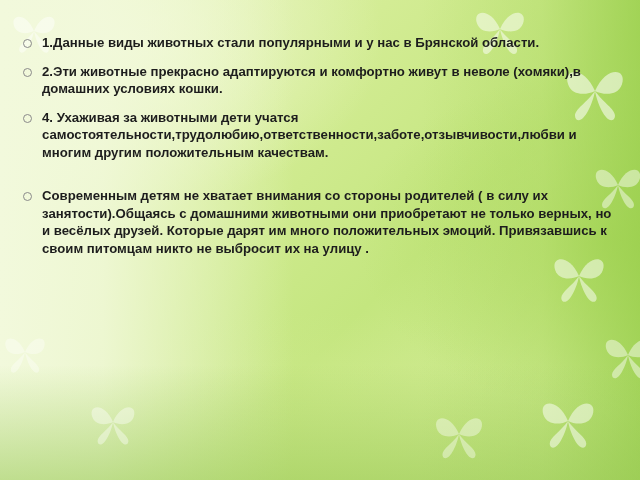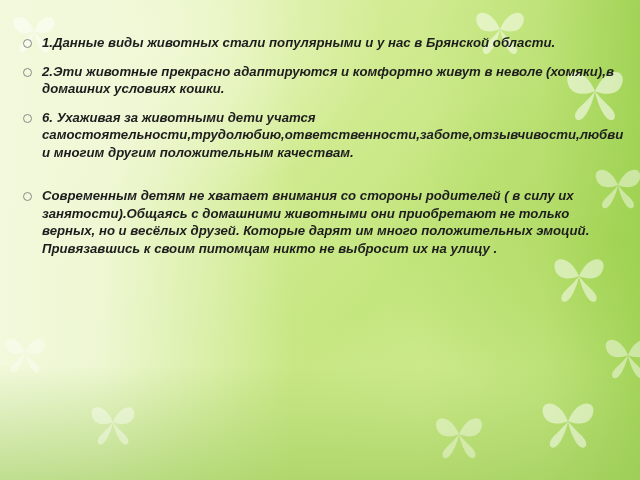--- a/index.html
+++ b/index.html
@@ -64,21 +64,20 @@
     top: 0;
     width: 640px;
     height: 480px;
     padding: 34px 26px 20px 18px;
     box-sizing: border-box;
   }
   ul.bullets {
     list-style: none;
     margin: 0;
     padding: 0;
-    font-style: italic;
   }
   ul.bullets > li {
     position: relative;
     padding-left: 24px;
     margin-bottom: 11px;
     color: #1d1d1d;
     font-size: 13.2px;
     line-height: 1.33;
     font-weight: bold;
     text-align: left;
@@ -197,21 +196,21 @@
       <li>
         <span class="marker"></span>
         <span class="para-text">1.Данные виды животных стали популярными и у нас в Брянской области.</span>
       </li>
       <li>
         <span class="marker"></span>
         <span class="para-text">2.Эти животные прекрасно адаптируются и комфортно живут в неволе (хомяки),в домашних условиях кошки.</span>
       </li>
       <li class="spacer-after">
         <span class="marker"></span>
-        <span class="para-text">6. Ухаживая за животными дети учатся самостоятельности,трудолюбию,ответственности,заботе,отзывчивости,любви и многим другим положительным качествам.</span>
+        <span class="para-text">4. Ухаживая за животными дети учатся самостоятельности,трудолюбию,ответственности,заботе,отзывчивости,любви и многим другим положительным качествам.</span>
       </li>
       <li>
         <span class="marker"></span>
         <span class="para-text">Современным детям не хватает внимания со стороны родителей ( в силу их занятости).Общаясь с домашними животными они приобретают не только верных, но и весёлых друзей. Которые дарят им  много положительных эмоций. Привязавшись к своим питомцам никто не выбросит их на улицу .</span>
       </li>
     </ul>
   </div>
 </div>
 
 </body></html>

